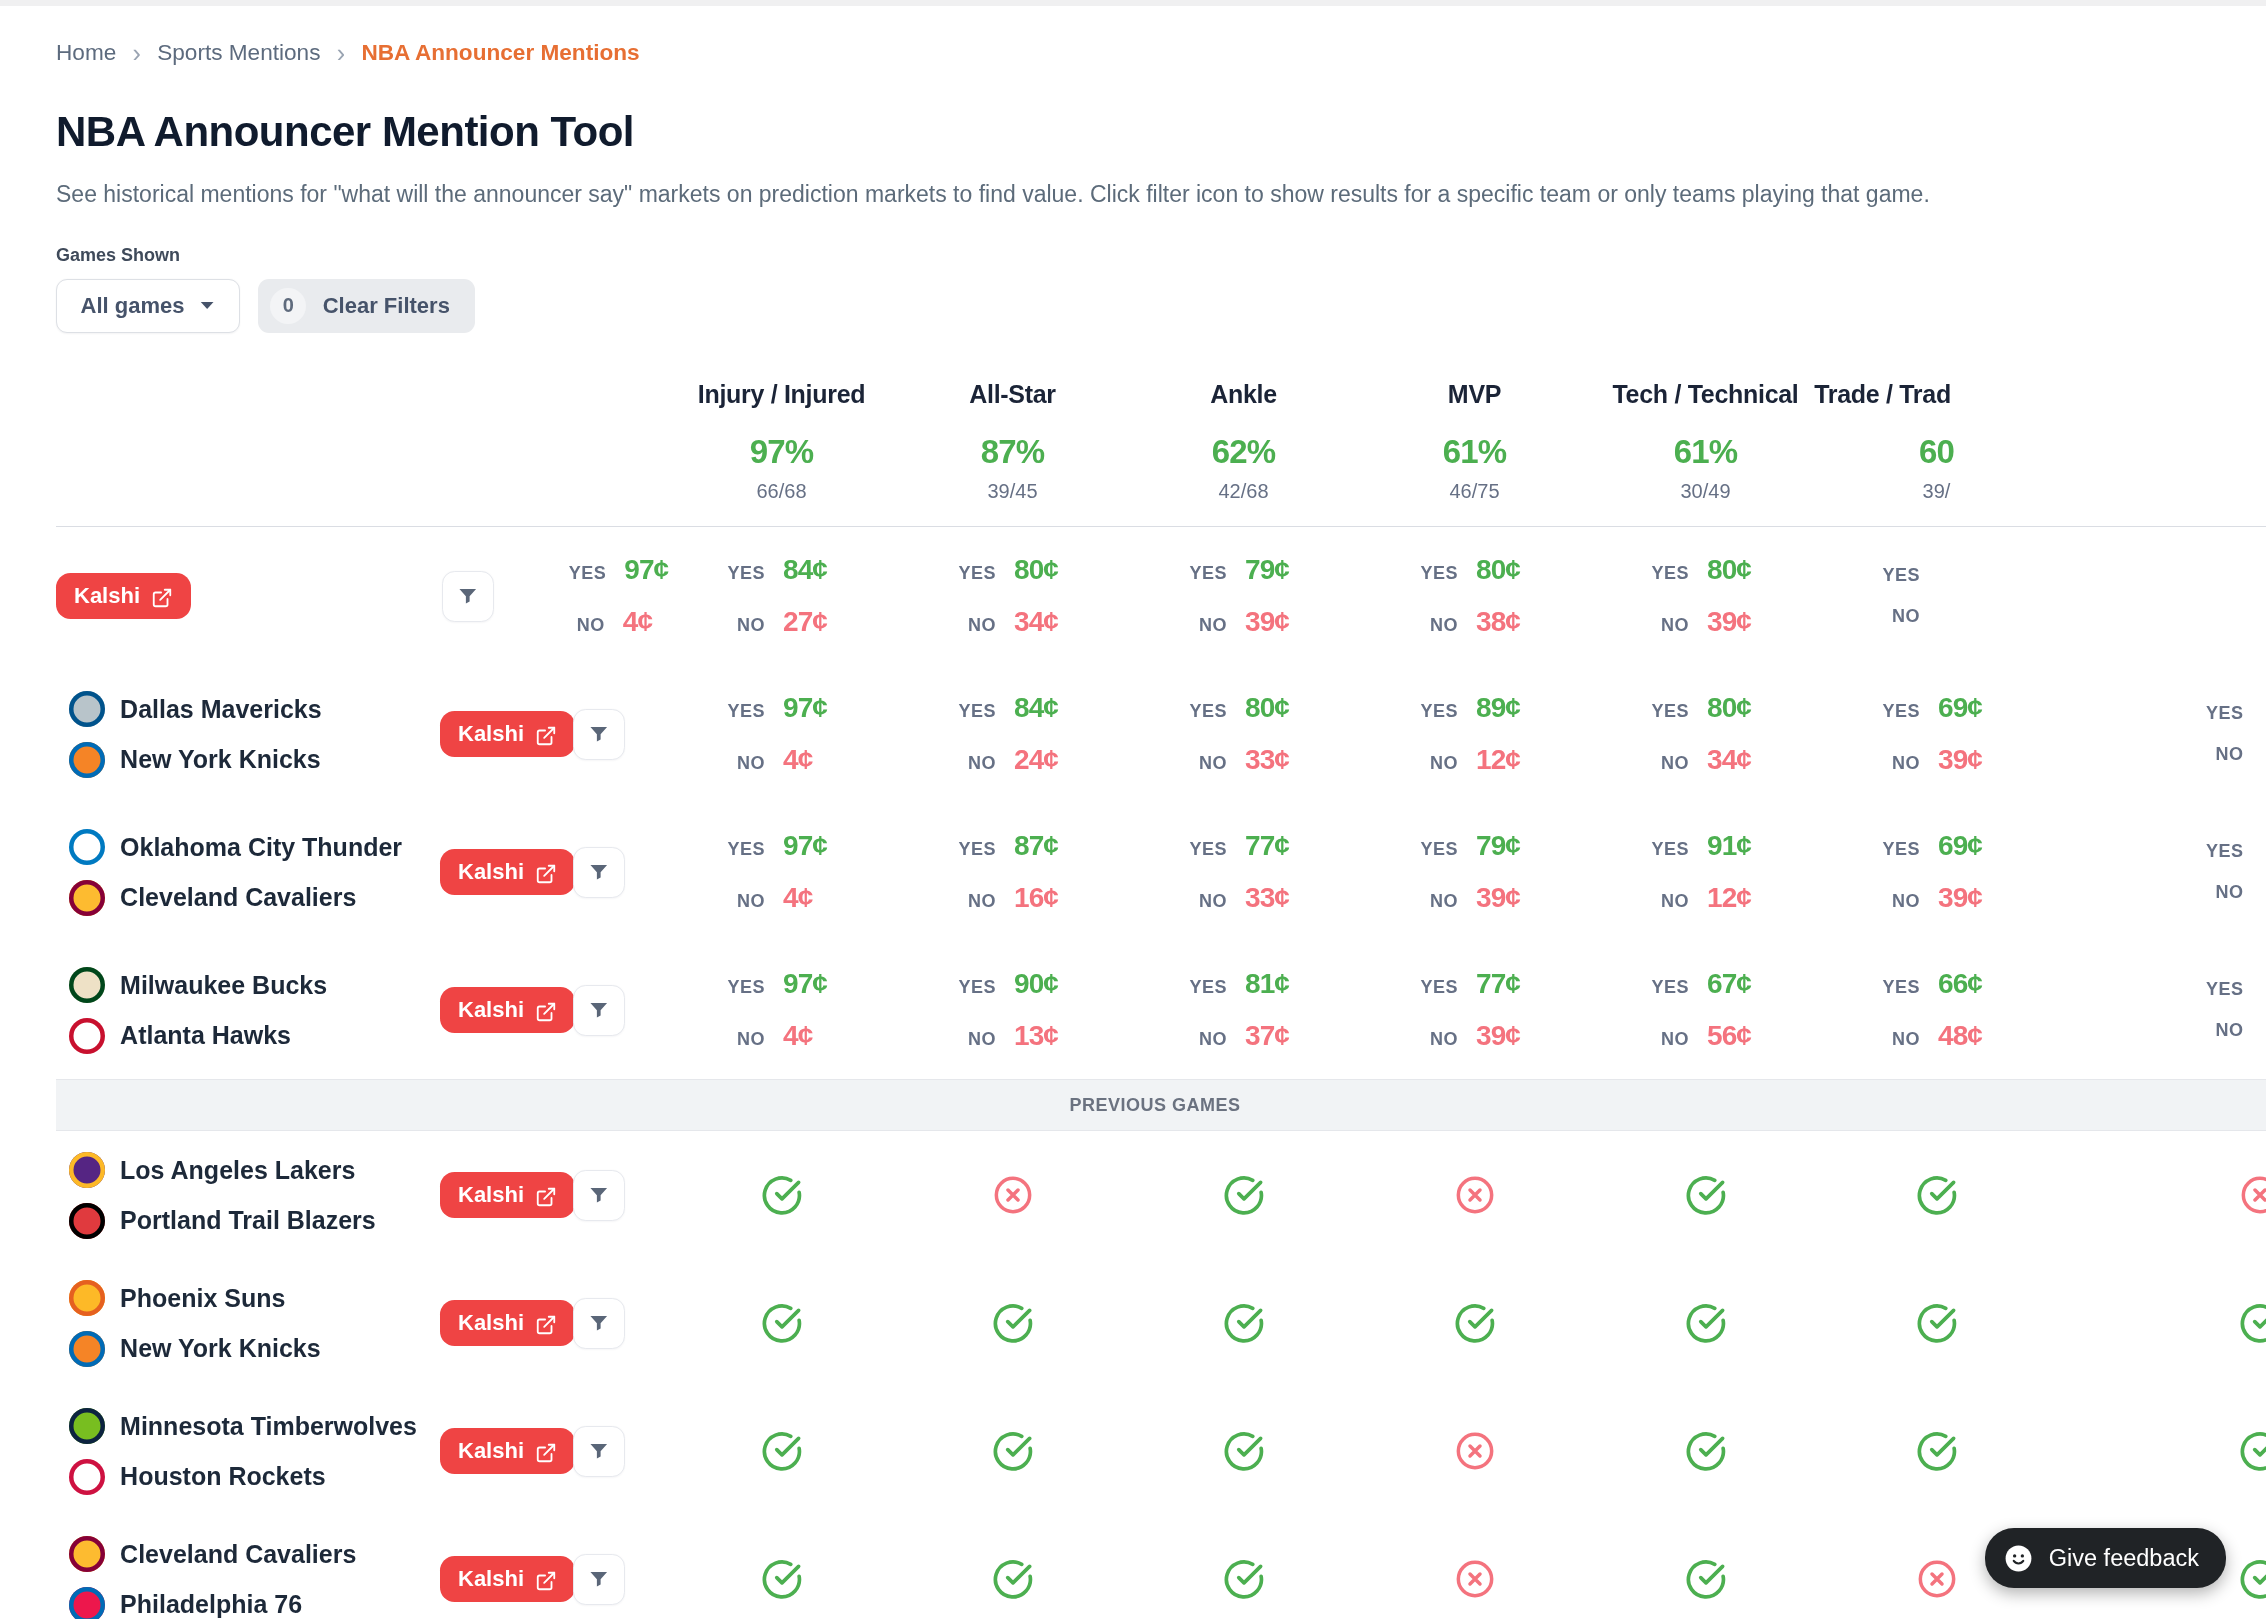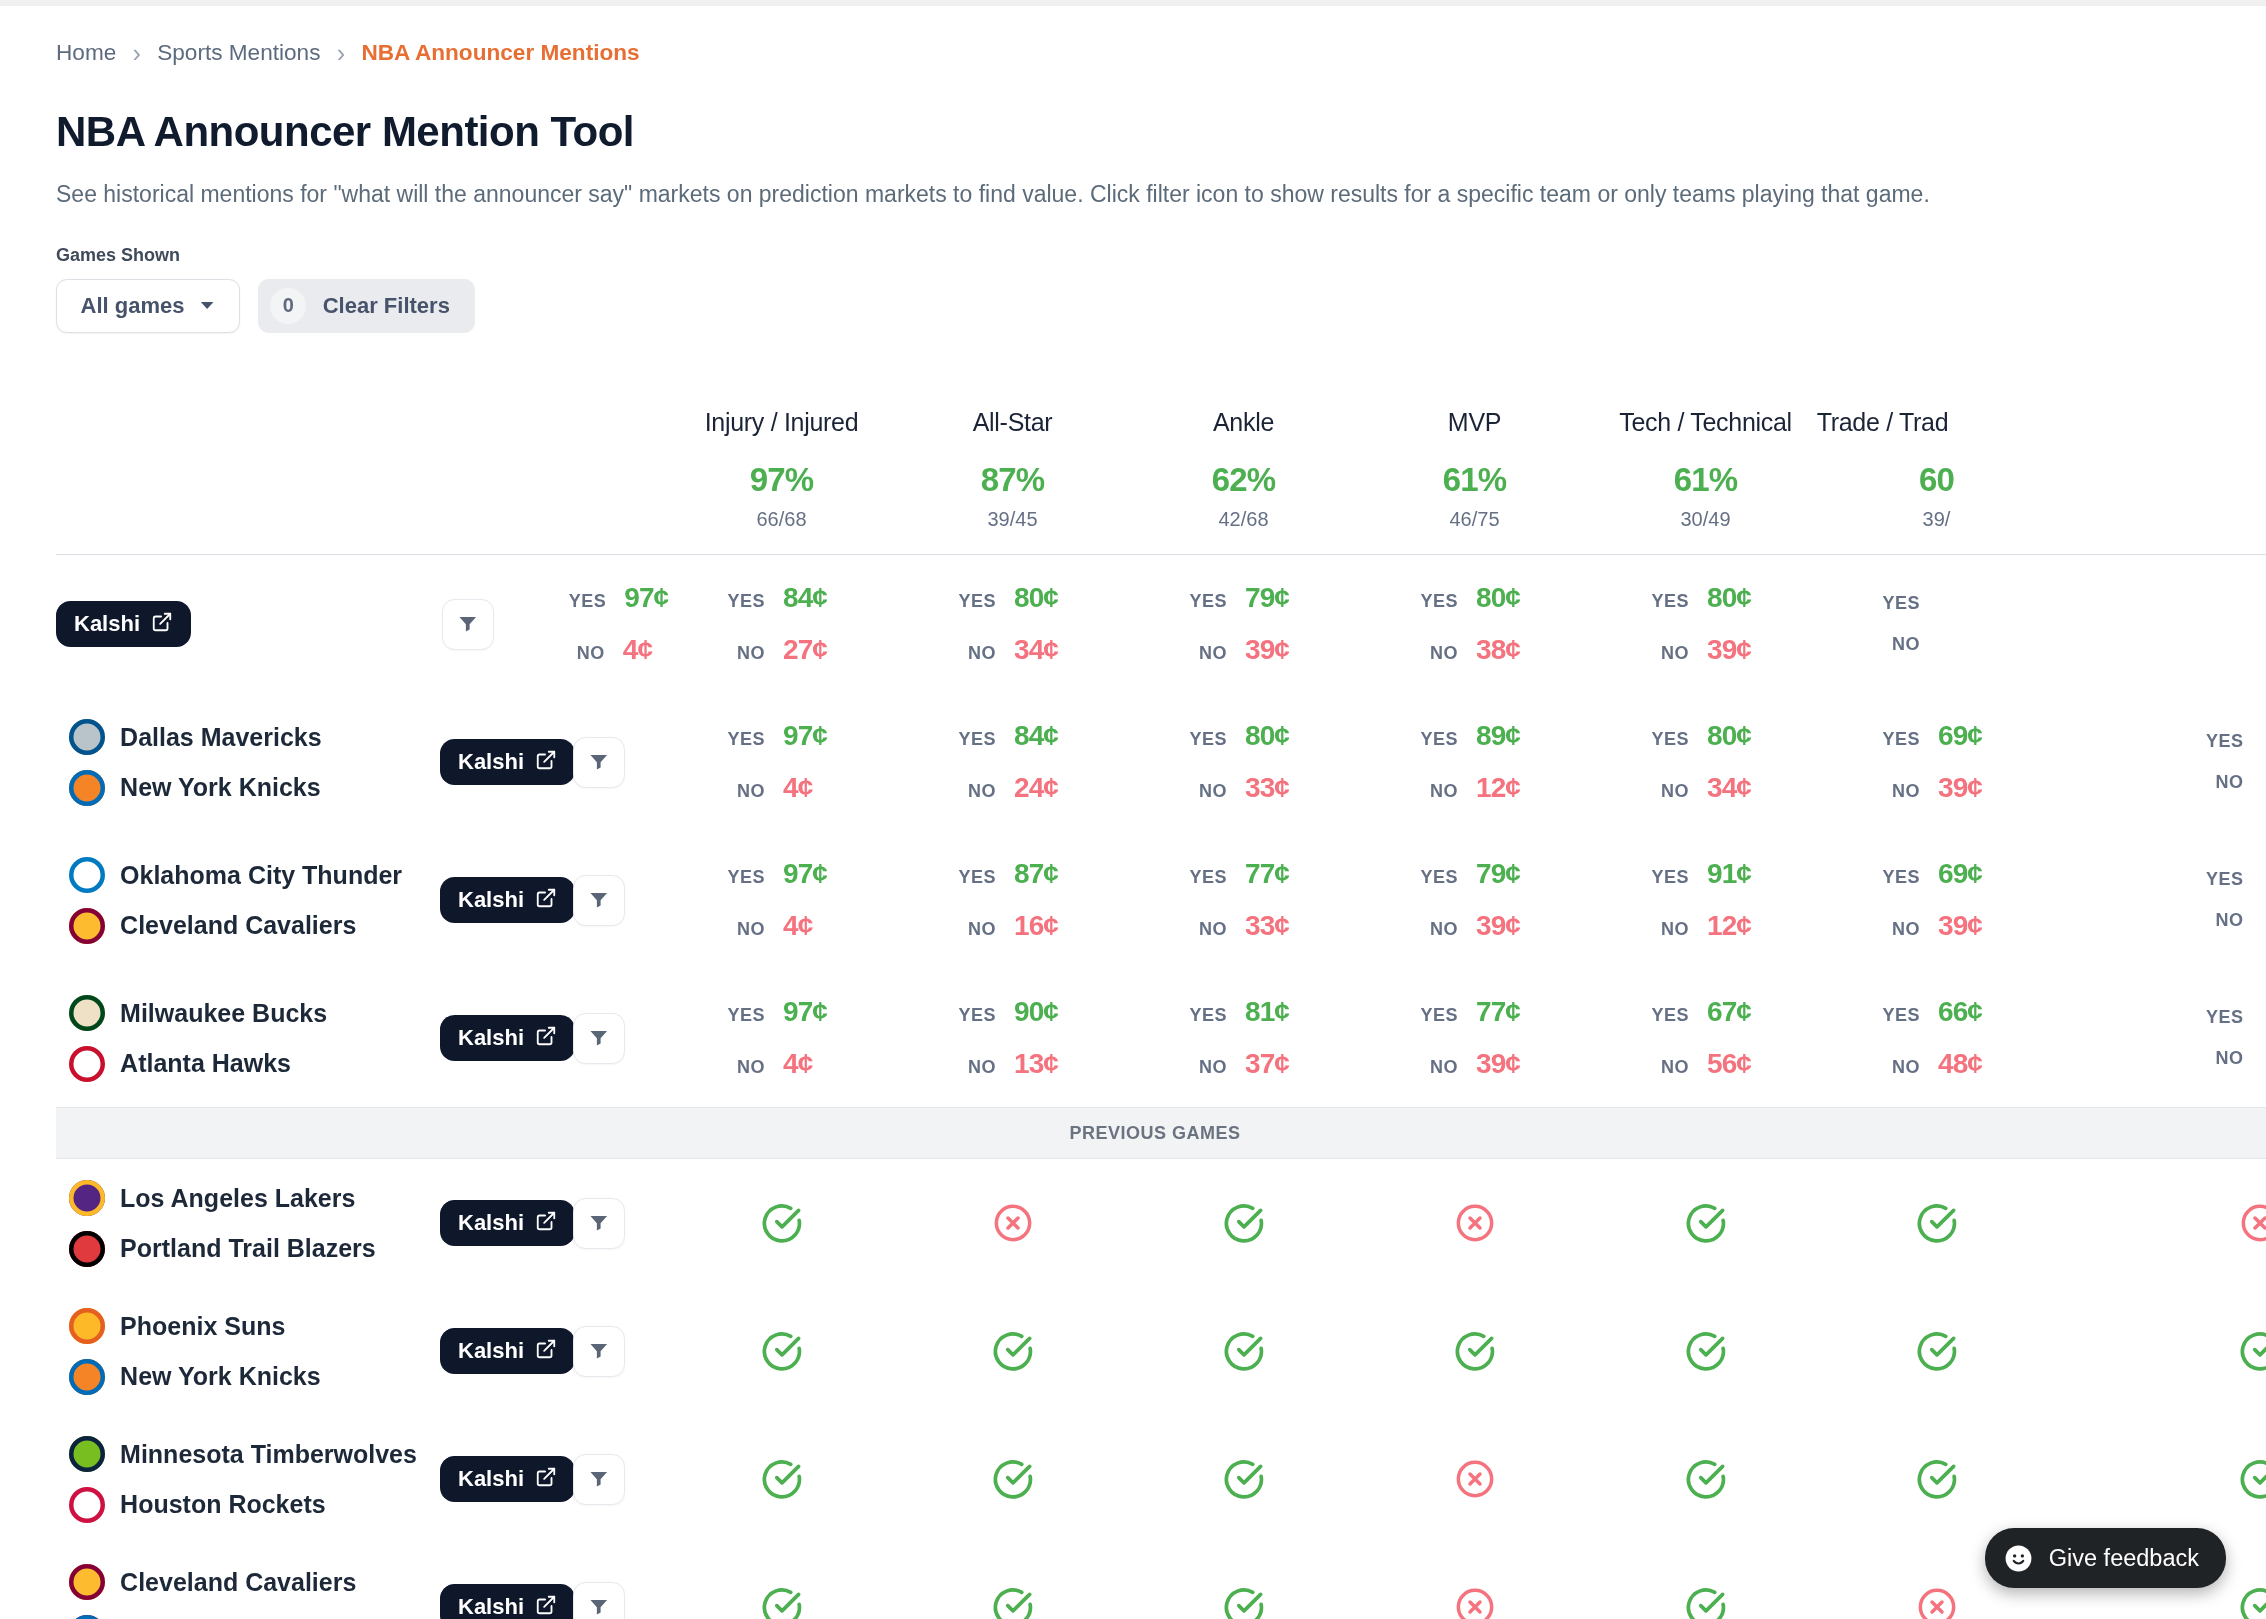--- a/index.html
+++ b/index.html
@@ -29,35 +29,35 @@
   .clear-badge { width: 36px; height: 36px; border-radius: 50%; background: #f3f4f6; display: flex;
     align-items: center; justify-content: center; font-size: 20px; font-weight: 700; color: #5f6b7d; }
 
   
   .tbl { margin-top: 47px; --cols: 384px 131px 95px repeat(6, 231px) 416px; }
   .row { display: grid; grid-template-columns: var(--cols); width: 2411px; align-items: center; }
 
   
   .header-row { align-items: start; padding-bottom: 23.5px; }
   .hcol { text-align: center; }
-  .hcol .col-name { font-size: 25px; font-weight: 400; color: #1b2437; letter-spacing: -0.3px; margin-top: 28px; }
+  .hcol .col-name { font-size: 25px; font-weight: 700; color: #1b2437; letter-spacing: -0.3px; }
   .hcol .col-pct { margin-top: 24px; font-size: 33px; font-weight: 800; color: #4caf50; letter-spacing: -0.9px; }
   .hcol .col-fraction { margin-top: 9px; font-size: 20px; color: #667085; }
   .hcol:last-child .col-name { transform: translateX(-54px); }
   .tbl-divider { width: 2411px; border-top: 0.9px solid #dadde3; }
 
   
   .game-row { height: 138px; }
   .prev-row { height: 128px; }
   .team-cell { padding-left: 12.7px; display: flex; flex-direction: column; gap: 14.5px; }
   .team-line { display: flex; align-items: center; gap: 15.4px; }
   .team-logo { width: 36px; height: 36px; border-radius: 50%; flex: 0 0 36px; }
   .team-name { font-size: 25px; font-weight: 700; color: #1d2939; white-space: nowrap; }
   .kalshi-cell { display: flex; }
-  .kalshi-btn { display: flex; align-items: flex-start; gap: 11px; background: #0f172a; color: #fff; border: none;
+  .kalshi-btn { display: flex; align-items: flex-end; gap: 11px; background: #ef4444; color: #fff; border: none;
     border-radius: 14.5px; padding: 10px 18px; font-size: 22px; font-weight: 600; cursor: pointer; }
   .filter-cell { display: flex; }
   .filter-btn { width: 52px; height: 51px; background: #fff; border: 1.8px solid #e7e9ee; border-radius: 12.7px;
     display: flex; align-items: center; justify-content: center; cursor: pointer; margin-left: 1.8px;
     box-shadow: 0 0.9px 1.8px rgba(16,24,40,.04); }
 
   .price-cell { display: flex; flex-direction: column; gap: 20px; }
   .price-line { display: flex; align-items: baseline; justify-content: center; }
   .yn-label { width: 54px; text-align: right; font-size: 18px; font-weight: 700; color: #667085; letter-spacing: 0.5px; }
   .price { width: 69px; margin-left: 18px; text-align: left; font-size: 28px; font-weight: 800; letter-spacing: -0.9px; }

